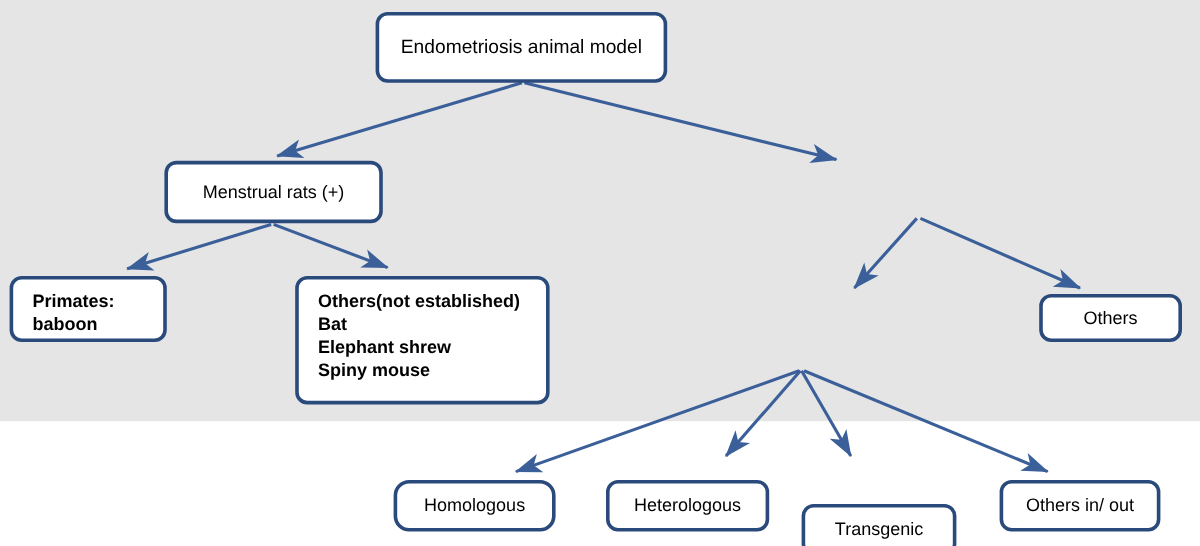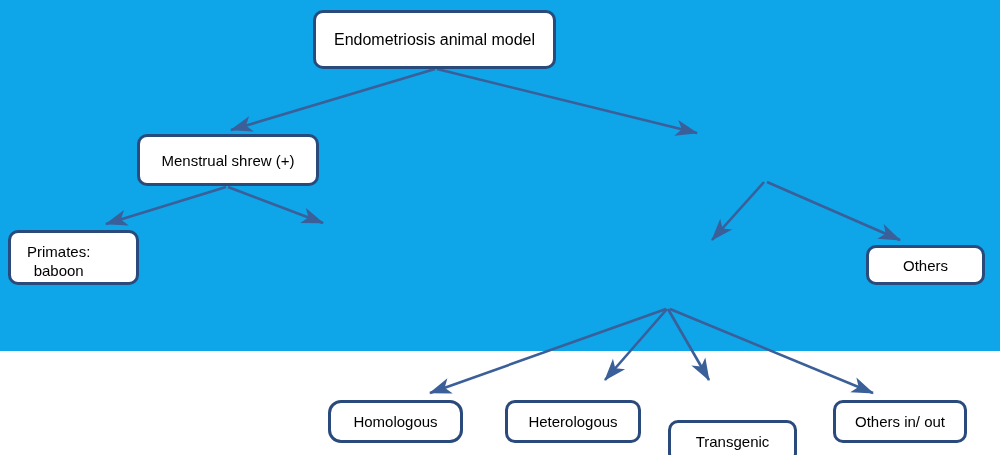--- a/index.html
+++ b/index.html
@@ -10,21 +10,21 @@
     width: 1000px;
     height: 455px;
     background: #ffffff;
     font-family: "Liberation Sans", sans-serif;
     overflow: hidden;
   }
   #canvas {
     position: relative;
     width: 1000px;
     height: 351px;
-    background: #0ea5e9;
+    background: #e5e5e5;
   }
   #edges {
     position: absolute;
     left: 0;
     top: 0;
     width: 1000px;
     height: 455px;
     pointer-events: none;
   }
   .node {
@@ -41,22 +41,23 @@
     color: #000000;
     font-size: 15px;
     line-height: 19px;
     white-space: pre-line;
   }
   .node.center .label {
     width: 100%;
     text-align: center;
   }
   .node.left .label {
-    text-align: center;
+    text-align: left;
     padding-left: 16px;
+    font-weight: bold;
   }
   .node.multiline {
     align-items: flex-start;
     padding-top: 9px;
   }
   #n-root { left: 313px; top: 10px; width: 243px; height: 59px; }
   #n-root .label { font-size: 16px; }
   #n-mc-pos { left: 137px; top: 134px; width: 182px; height: 52px; }
   #n-mc-neg { left: 665px; top: 139px; width: 203px; height: 42px; }
   #n-primates { left: 8px; top: 230px; width: 131px; height: 55px; }
@@ -91,29 +92,35 @@
       <line x1="668" y1="309" x2="709" y2="380"></line>
       <line x1="670" y1="309" x2="873" y2="393"></line>
     </g>
   </svg>
 
   <div class="node center" id="n-root">
     <span class="label">Endometriosis animal model</span>
   </div>
 
   <div class="node center" id="n-mc-pos">
-    <span class="label">Menstrual shrew (+)</span>
+    <span class="label">Menstrual rats (+)</span>
   </div>
 
 
   <div class="node left multiline" id="n-primates">
     <span class="label">Primates:
 baboon</span>
   </div>
 
+  <div class="node left multiline" id="n-others-ne">
+    <span class="label">Others(not established)
+Bat
+Elephant shrew
+Spiny mouse</span>
+  </div>
 
 
   <div class="node center" id="n-others">
     <span class="label">Others</span>
   </div>
 
   <div class="node center" id="n-homologous">
     <span class="label">Homologous</span>
   </div>
 

